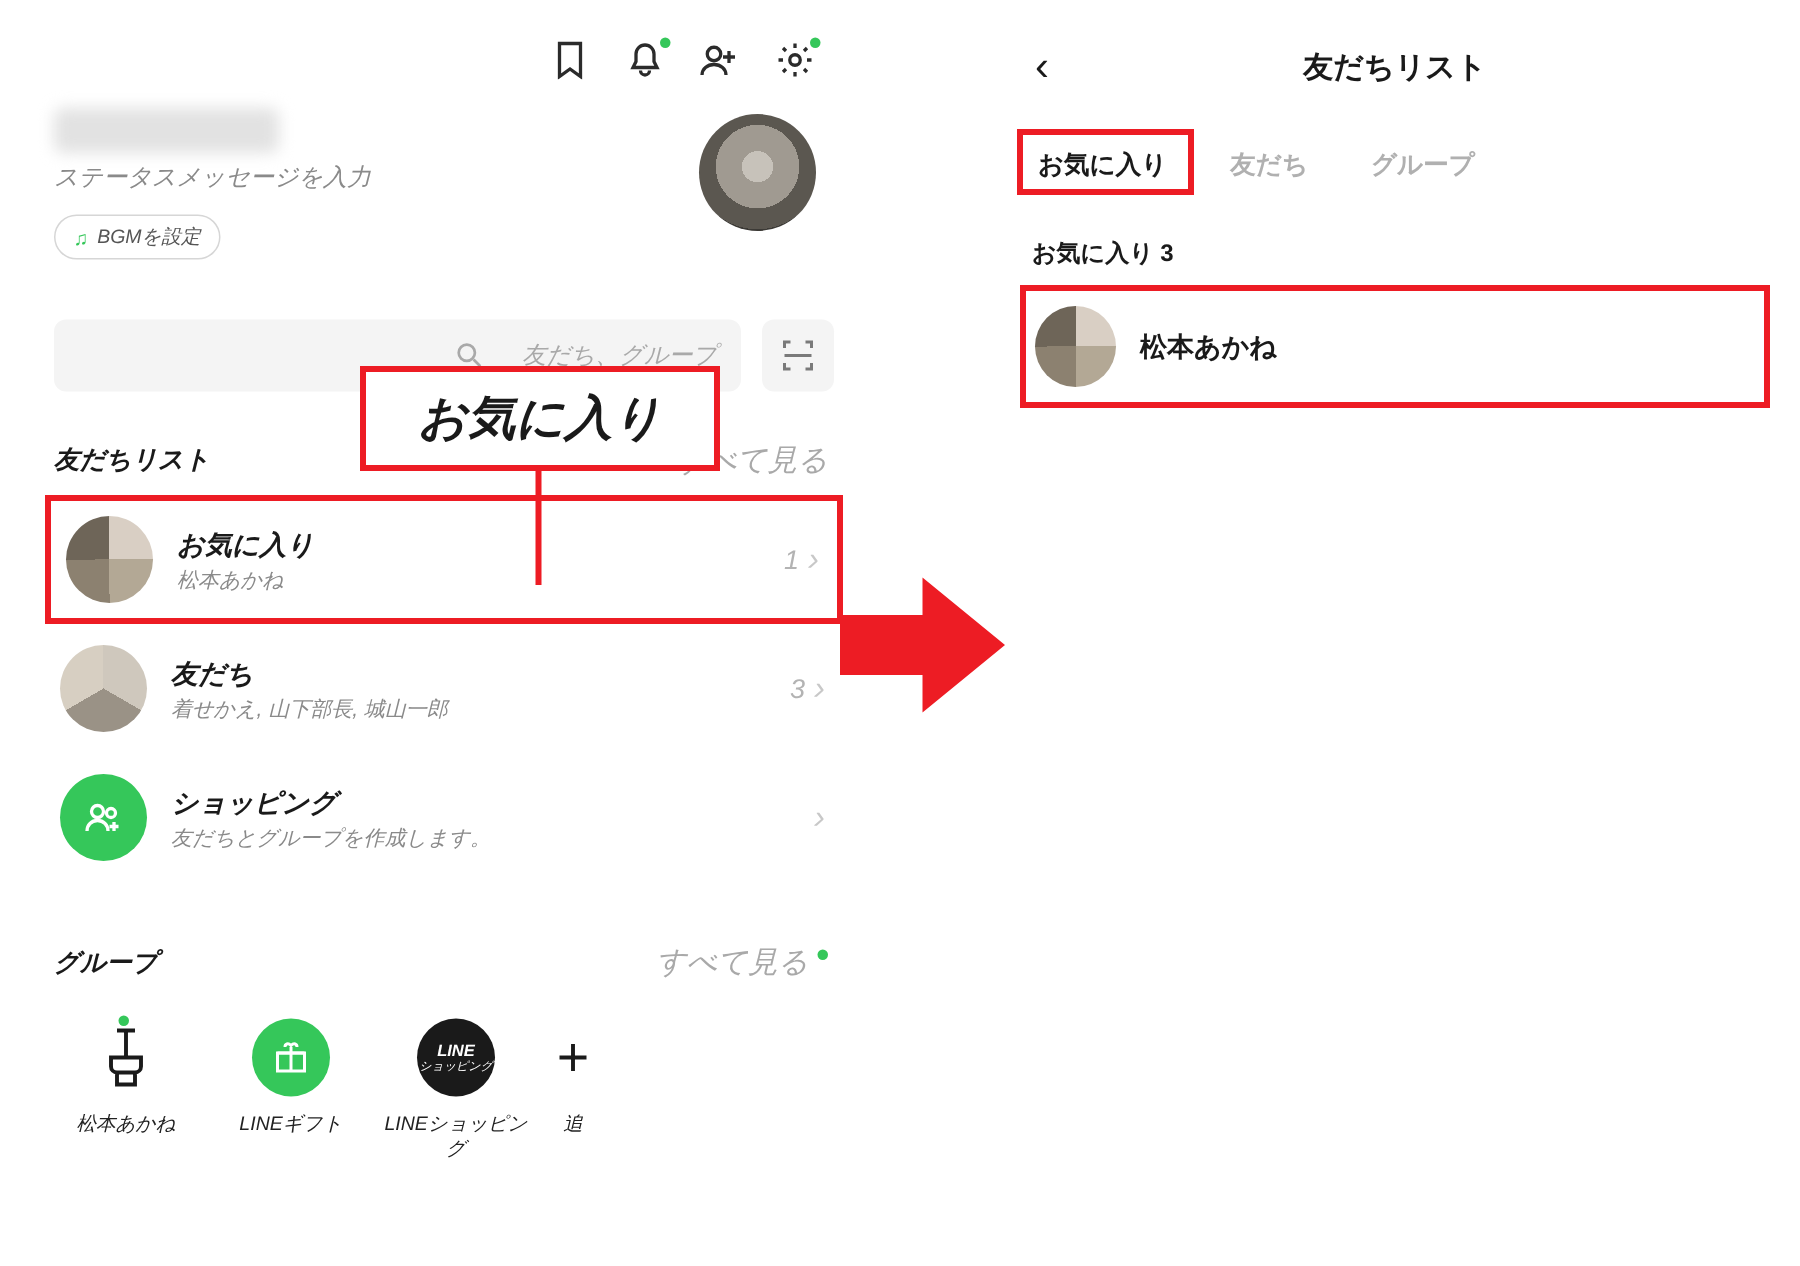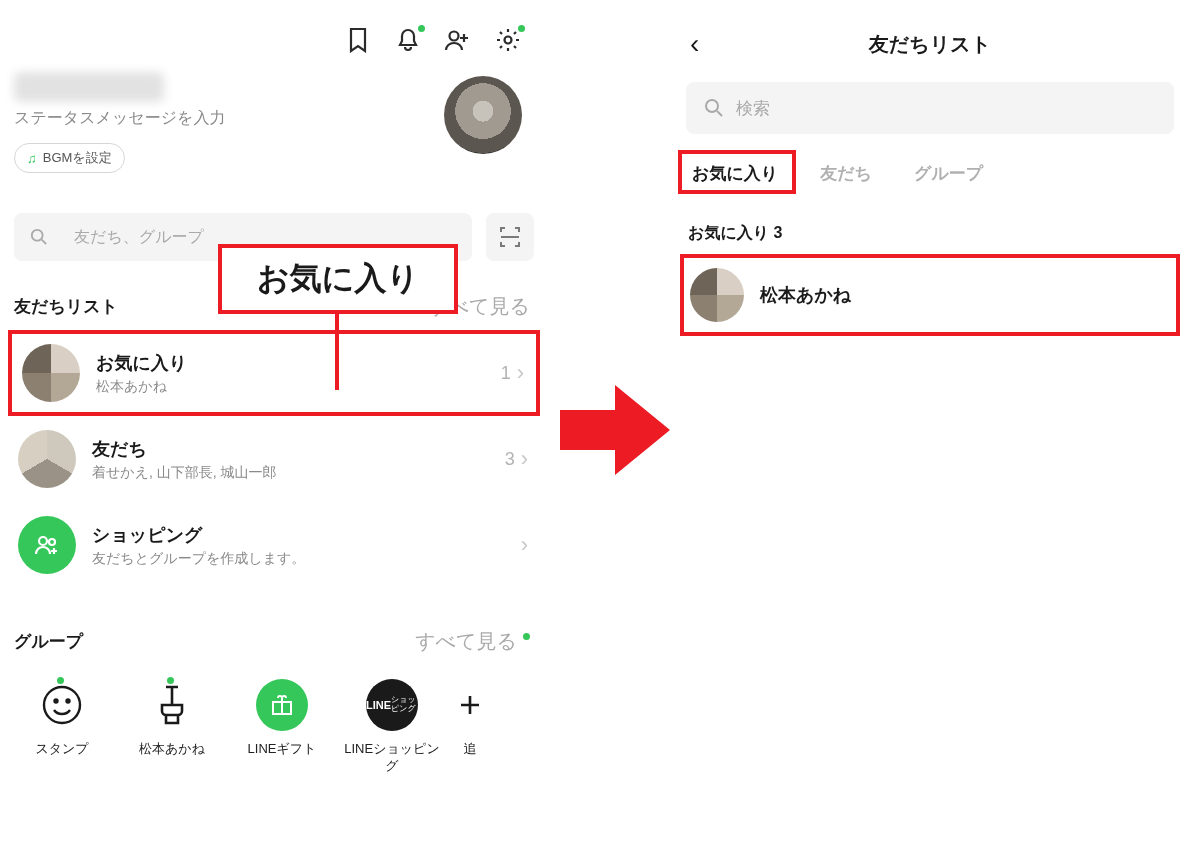--- a/index.html
+++ b/index.html
@@ -6,25 +6,26 @@
   body {
     font-family: -apple-system, "Hiragino Sans", "Hiragino Kaku Gothic ProN", sans-serif;
     background: #fff;
     width: 1200px;
     height: 844px;
     position: relative;
     overflow: hidden;
   }
   .screen-left {
     position: absolute;
-    left: 4px;
+    left: 26px;
     top: 10px;
     width: 540px;
     height: 820px;
     background: #fff;
+    font-style: italic;
   }
   .screen-right {
     position: absolute;
     left: 670px;
     top: 10px;
     width: 520px;
     height: 820px;
     background: #fff;
   }
 
@@ -98,20 +99,21 @@
     flex: 1;
     background: #f4f4f4;
     border-radius: 8px;
     height: 48px;
     display: flex;
     align-items: center;
     padding: 0 16px;
     color: #a9a9a9;
     font-size: 16px;
     gap:26px;
+    justify-content:flex-end;
   }
   .qr-btn {
     width: 48px; height: 48px;
     background: #f4f4f4;
     border-radius: 8px;
     display: flex; align-items: center; justify-content: center;
     color:#7a7a7a;
   }
 
   
@@ -195,21 +197,21 @@
     gap:10px;
     position:relative;
   }
   .svc-icon {
     width:52px; height:52px;
     display:flex; align-items:center; justify-content:center;
     position:relative;
     color:#1a1a1a;
   }
   .svc-icon.green-circ { background:#35c75a; border-radius:50%; color:#fff; }
-  .svc-icon.black-circ { background:#1a1a1a; border-radius:50%; color:#fff; font-size:10px; flex-direction:row; line-height:1.1;}
+  .svc-icon.black-circ { background:#1a1a1a; border-radius:50%; color:#fff; font-size:10px; flex-direction:column; line-height:1.1;}
   .svc-label { font-size:13px; color:#222; text-align:center; line-height:1.3;}
   .svc-item .dot-indicator { top:-2px; right:24px; }
 
   
   .hdr-bar {
     display:flex; align-items:center;
     padding: 18px 20px 10px 20px;
     position:relative;
   }
   .back-chev { font-size:28px; color:#1a1a1a; font-weight:300;}
@@ -388,32 +390,20 @@
     <div class="section-title">グループ</div>
     <div class="see-all">
       <span>すべて見る</span>
       <span class="dot-indicator" style="position:static;display:inline-block;margin-left:4px;margin-bottom:10px;"></span>
     </div>
   </div>
 
   <div class="svc-row">
     <div class="svc-item">
       <div class="svc-icon">
-        <svg width="42" height="42" viewBox="0 0 42 42" fill="none" stroke="#1a1a1a" stroke-width="2.4">
-            <circle cx="21" cy="21" r="18"></circle>
-            <circle cx="15" cy="17" r="1.5" fill="#1a1a1a"></circle>
-            <circle cx="27" cy="17" r="1.5" fill="#1a1a1a"></circle>
-            <path d="M13 26c2 3 5 4 8 4s6-1 8-4"></path>
-          </svg>
-        <span class="dot-indicator"></span>
-      </div>
-      <div class="svc-label">スタンプ</div>
-    </div>
-    <div class="svc-item">
-      <div class="svc-icon">
         <svg width="40" height="44" viewBox="0 0 40 44" fill="none" stroke="#1a1a1a" stroke-width="2.6">
             <path d="M20 4v18M14 4h12M10 22h20v6a4 4 0 0 1-4 4H14a4 4 0 0 1-4-4v-6zM14 32v8h12v-8"></path>
           </svg>
         <span class="dot-indicator"></span>
       </div>
       <div class="svc-label">松本あかね</div>
     </div>
     <div class="svc-item">
       <div class="svc-icon green-circ">
         <svg width="26" height="26" viewBox="0 0 26 26" fill="none" stroke="#fff" stroke-width="2">
@@ -446,27 +436,20 @@
   <polygon points="0,30 55,30 55,5 110,50 55,95 55,70 0,70" fill="#ed1c24"></polygon>
 </svg>
 
 <div class="screen-right">
 
   <div class="hdr-bar">
     <span class="back-chev">‹</span>
     <div class="hdr-title">友だちリスト</div>
   </div>
 
-  <div class="search-box-r">
-    <svg width="20" height="20" viewBox="0 0 20 20" fill="none" stroke="#a9a9a9" stroke-width="2">
-        <circle cx="8" cy="8" r="6"></circle>
-        <path d="M13 13l5 5"></path>
-      </svg>
-    <span>検索</span>
-  </div>
 
   <div class="tabs-wrap">
     <div class="tabs">
       <div class="tab active">お気に入り</div>
       <div class="tab">友だち</div>
       <div class="tab">グループ</div>
     </div>
     <div class="tab-red-box"></div>
   </div>
 

